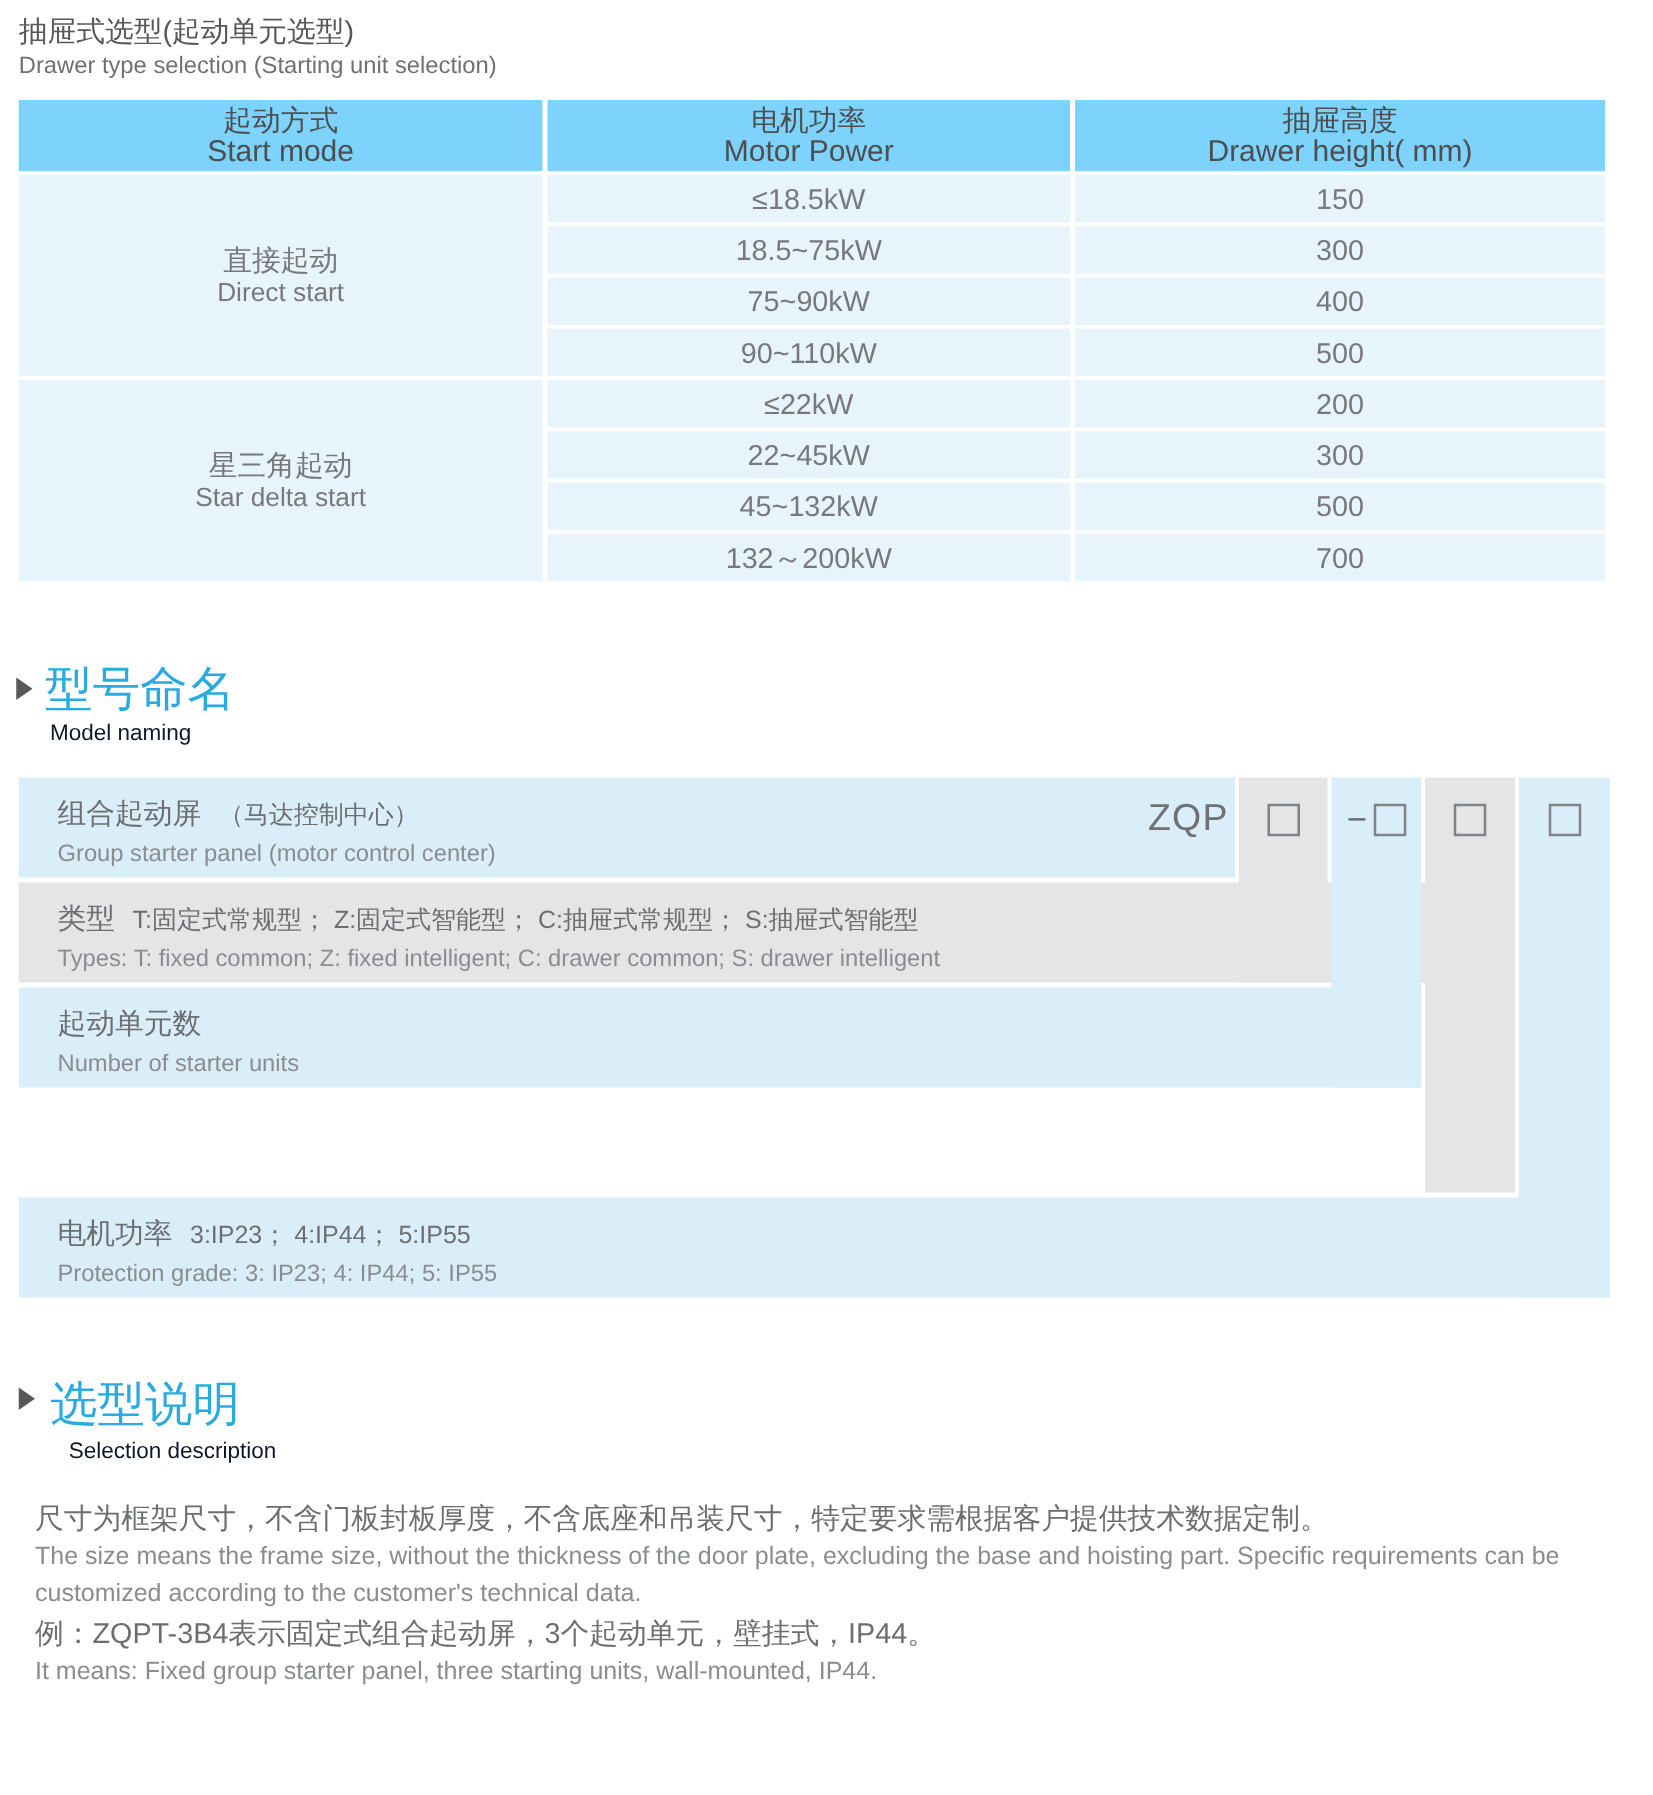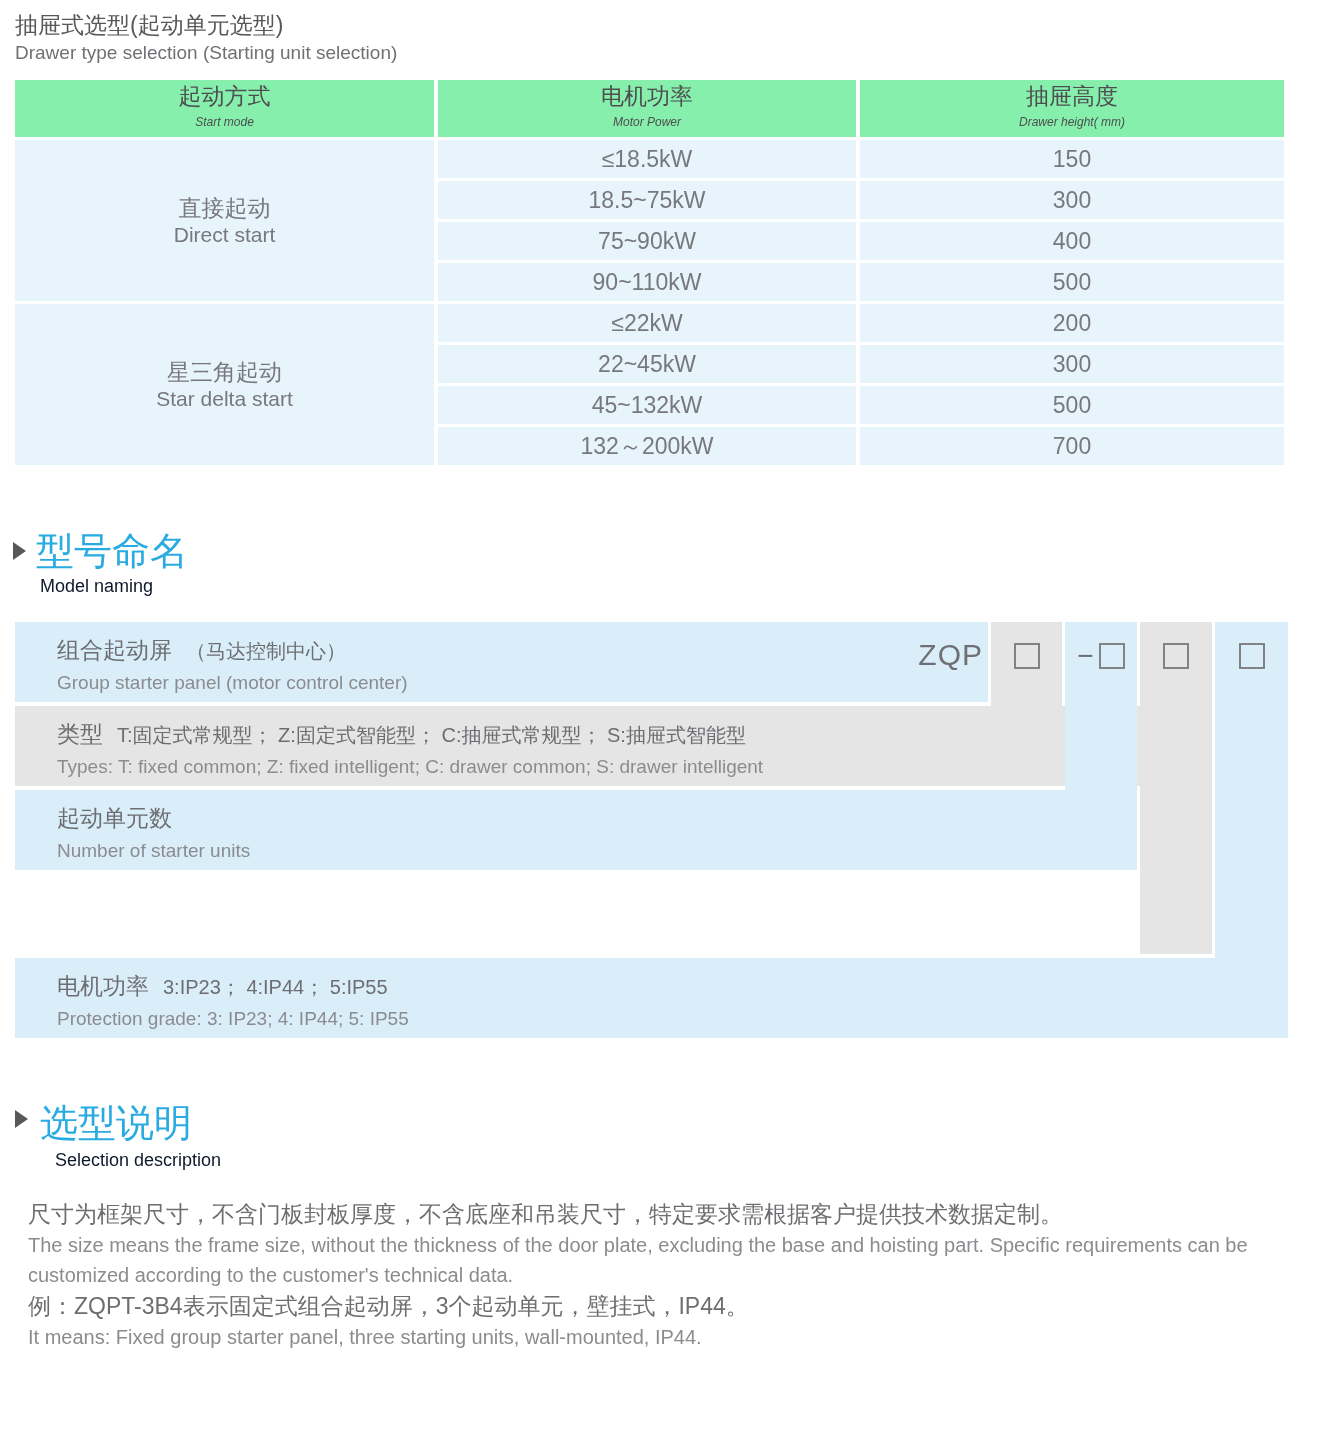--- a/index.html
+++ b/index.html
@@ -16,44 +16,44 @@
 
   
   .sel-table{
     position:absolute;left:15px;top:80px;
     display:grid;
     grid-template-columns:419px 418px 424px;
     grid-template-rows:57px repeat(8,38px);
     gap:3px 4px;
   }
   .cell{display:flex;flex-direction:column;align-items:center;justify-content:center;}
-  .th{background:#86efac;}
+  .th{background:#7dd3fc;}
   .th-cn{font-size:23px;color:#4d4e50;line-height:27px;}
-  .th-en{font-size:12px;color:#4d4e50;line-height:24px;font-style:italic;}
+  .th-en{font-size:24px;color:#4d4e50;line-height:24px;}
   .td{background:#e7f4fc;font-size:23px;color:#77787b;}
   .group-cn{font-size:23px;color:#77787b;line-height:28px;}
   .group-en{font-size:21px;color:#77787b;line-height:26px;}
 
   
   .tri{
     position:absolute;width:0;height:0;
     border-top:9px solid transparent;
     border-bottom:9px solid transparent;
     border-left:13px solid #58585a;
   }
   .sec-cn{position:absolute;font-size:38px;color:#29abe2;}
   .sec-en{position:absolute;font-size:18px;color:#0f172a;}
 
   
   .mn-panel{position:absolute;left:15px;top:622px;width:1273px;height:416px;}
   .band,.strip{position:absolute;}
   .blue{background:#daeefa;}
   .gray{background:#e5e5e6;}
   .band{left:0;height:80px;}
-  .band-text{padding:14px 0 0 42px;}
+  .band-text{padding:14px 0 0 31px;}
   .band-cn{font-size:23px;color:#6d6e71;line-height:28px;white-space:nowrap;}
   .band-cn .detail{font-size:20px;margin-left:14px;}
   .band-en{font-size:19px;color:#8a8c8f;line-height:24px;margin-top:6px;white-space:nowrap;}
   .code-prefix{
     position:absolute;left:878px;top:16px;width:90px;text-align:right;
     font-size:30px;color:#6f7073;letter-spacing:1px;
   }
   .strip-content{
     position:absolute;display:flex;align-items:center;justify-content:center;gap:5px;
     height:28px;

